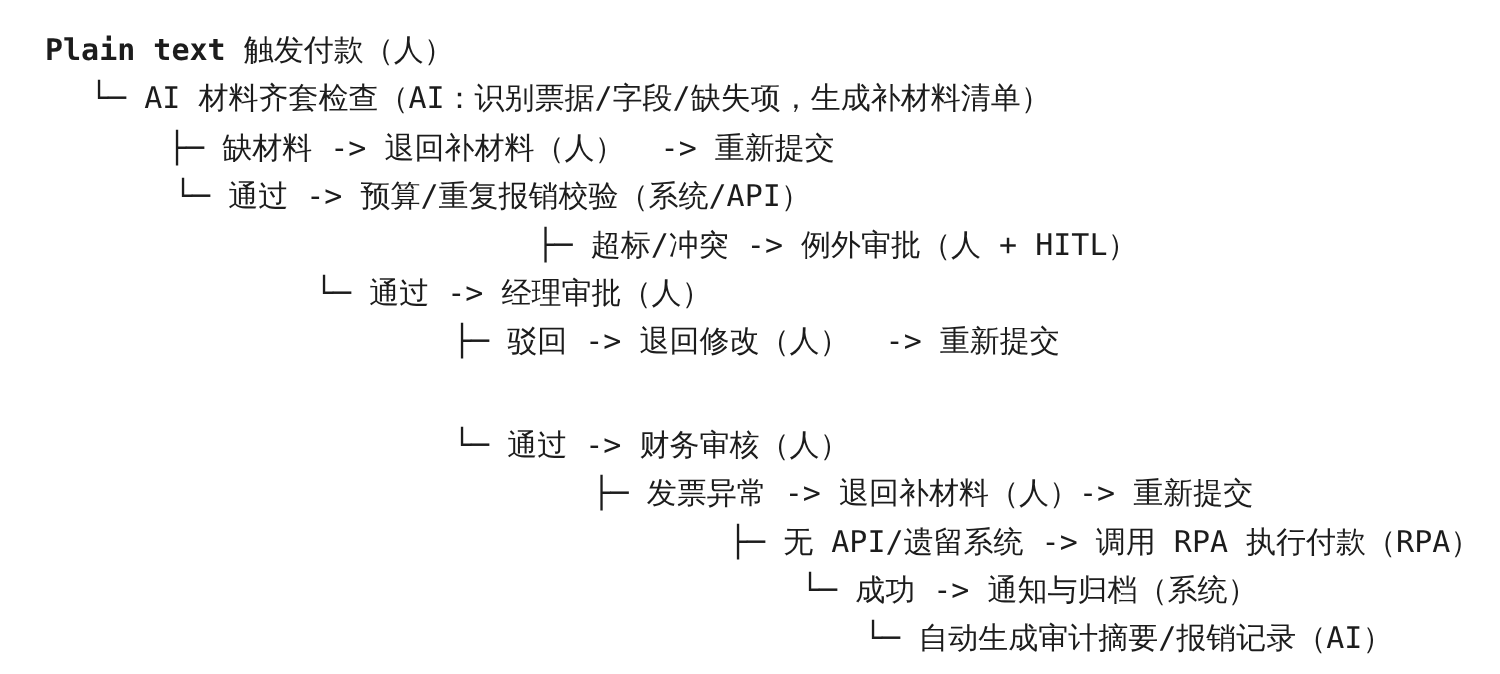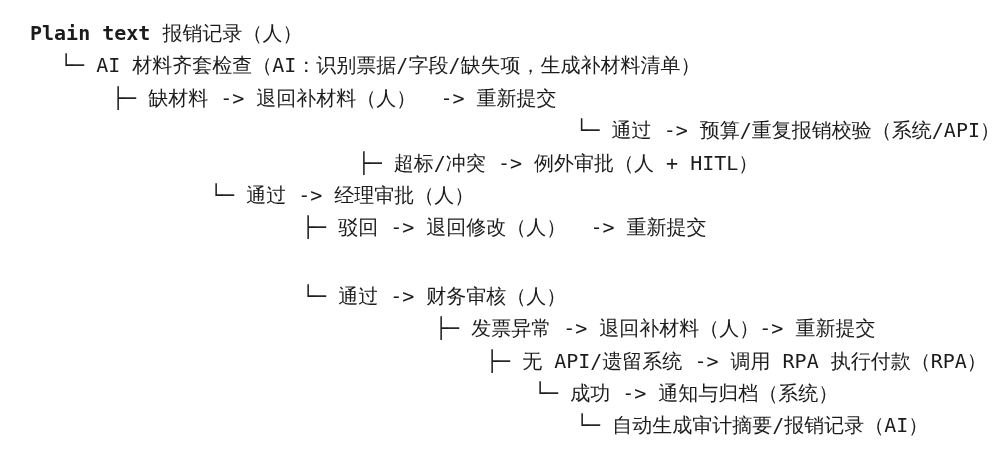--- a/index.html
+++ b/index.html
@@ -31,26 +31,26 @@
   }
   .lead {
     font-weight: 700;
   }
 </style>
 </head>
 <body>
 
 <div class="tree-canvas">
   <div id="tree-lines">
-      <div class="line" style="padding-left: 30px;"><span class="lead">Plain text</span><span class="txt"> 报销记录（人）</span></div>
+      <div class="line" style="padding-left: 30px;"><span class="lead">Plain text</span><span class="txt"> 触发付款（人）</span></div>
       <div class="line" style="padding-left: 60px;"><span class="branch">└─</span><span class="txt"> AI 材料齐套检查（AI：识别票据/字段/缺失项，生成补材料清单）</span></div>
       <div class="line" style="padding-left: 112px;"><span class="branch">├─</span><span class="txt"> 缺材料 -&gt; 退回补材料（人）  -&gt; 重新提交</span></div>
-      <div class="line" style="padding-left: 71px; text-align: right;"><span class="branch">└─</span><span class="txt"> 通过 -&gt; 预算/重复报销校验（系统/API）</span></div>
+      <div class="line" style="padding-left: 116px;"><span class="branch">└─</span><span class="txt"> 通过 -&gt; 预算/重复报销校验（系统/API）</span></div>
       <div class="line" style="padding-left: 116px; text-align: center;"><span class="branch">├─</span><span class="txt"> 超标/冲突 -&gt; 例外审批（人 + HITL）</span></div>
       <div class="line" style="padding-left: 210px;"><span class="branch">└─</span><span class="txt"> 通过 -&gt; 经理审批（人）</span></div>
       <div class="line" style="padding-left: 302px;"><span class="branch">├─</span><span class="txt"> 驳回 -&gt; 退回修改（人）  -&gt; 重新提交</span></div>
       <div class="line" style="padding-left: 302px; margin-top: 36px;"><span class="branch">└─</span><span class="txt"> 通过 -&gt; 财务审核（人）</span></div>
-      <div class="line" style="padding-left: 395px; margin-left: 40px;"><span class="branch">├─</span><span class="txt"> 发票异常 -&gt; 退回补材料（人）-&gt; 重新提交</span></div>
+      <div class="line" style="padding-left: 395px;"><span class="branch">├─</span><span class="txt"> 发票异常 -&gt; 退回补材料（人）-&gt; 重新提交</span></div>
       <div class="line" style="padding-left: 486px;"><span class="branch">├─</span><span class="txt"> 无 API/遗留系统 -&gt; 调用 RPA 执行付款（RPA）</span></div>
       <div class="line" style="padding-left: 486px; margin-left: 48px;"><span class="branch">└─</span><span class="txt"> 成功 -&gt; 通知与归档（系统）</span></div>
       <div class="line" style="padding-left: 576px;"><span class="branch">└─</span><span class="txt"> 自动生成审计摘要/报销记录（AI）</span></div>
     </div>
 </div>
 
 </body></html>

